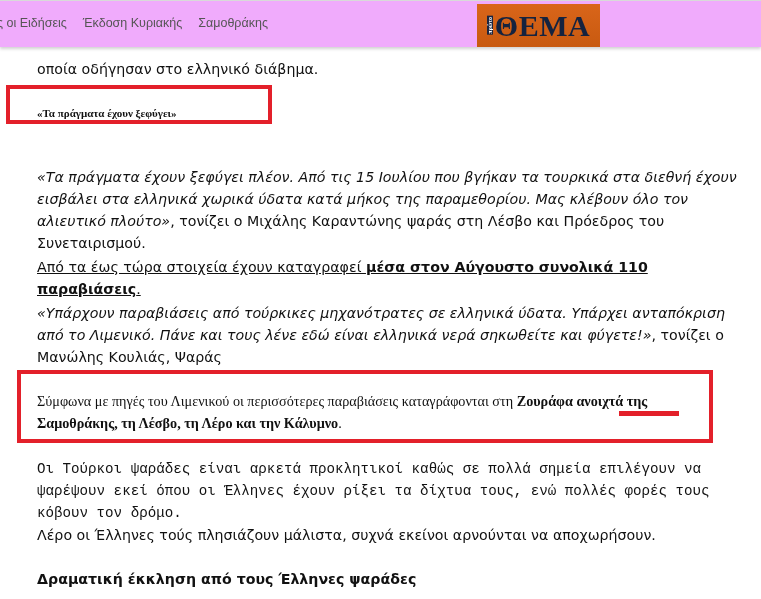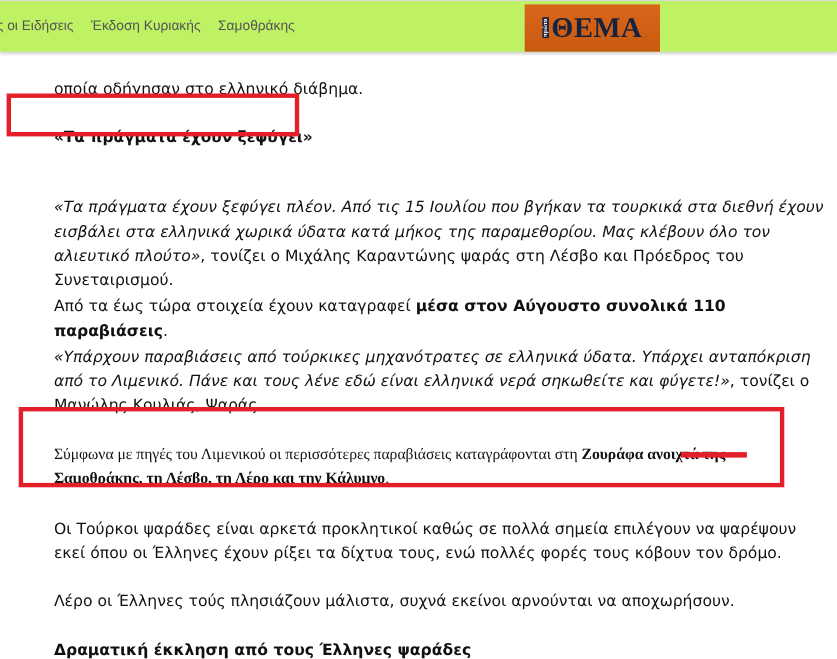--- a/index.html
+++ b/index.html
@@ -3,41 +3,41 @@
 <meta charset="utf-8">
 <style>
   html, body { margin: 0; padding: 0; }
   body {
     width: 761px; height: 599px; overflow: hidden; position: relative;
     background: #ffffff; color: #111;
     font-family: "DejaVu Sans", sans-serif;
   }
   .topbar {
     position: absolute; left: 0; top: 0; width: 761px; height: 46px;
-    background: #bef264; border-top: 1px solid #d9d9d9;
+    background: #f0abfc; border-top: 1px solid #d9d9d9;
     box-shadow: 0 2px 3px rgba(0,0,0,0.18); z-index: 5;
   }
   .nav { position: absolute; left: -3px; top: 15px; display: flex; gap: 16px;
     font-family: "Liberation Sans", sans-serif; font-size: 12.5px; color: #555; }
   .nav span { white-space: nowrap; cursor: pointer; }
   .logo {
     position: absolute; left: 477px; top: 3px; width: 123px; height: 43px;
     background: linear-gradient(#d9651a, #c85a10);
     display: flex; align-items: center; justify-content: center;
   }
   .logo .proto { writing-mode: vertical-rl; transform: rotate(180deg);
     font-family: "Liberation Serif", serif; font-size: 6px; color: #fff;
     background: #1b2540; padding: 1px 0; margin-right: 2px; font-weight: bold; }
   .logo .brand { font-family: "Liberation Serif", serif; font-weight: bold;
-    font-size: 26px; color: #15233f; letter-spacing: 0.5px; }
+    font-size: 30px; color: #15233f; letter-spacing: 0.5px; }
   .content {
     position: absolute; left: 33px; top: 46px; width: 700px;
     font-size: 14.2px; line-height: 22px; color: #111;
   }
-  .p { position: absolute; left: 0; width: 700px; margin: 16px; }
+  .p { position: absolute; left: 0; width: 700px; margin: 4px; }
   .h { font-weight: bold; }
   .i { font-style: italic; }
   b { font-weight: bold; }
   .redbox { position: absolute; border: 4px solid #e3202a; box-sizing: border-box; }
   .underline { position: absolute; background: #e3202a; }
 </style>
 </head>
 <body>
 
 <div class="topbar">
@@ -48,40 +48,40 @@
   </div>
   <div class="logo">
     <span class="proto">πρώτο</span>
     <span class="brand">ΘΕΜΑ</span>
   </div>
 </div>
 
 <div class="content">
   <p class="p" style="top:8px;">οποία οδήγησαν στο ελληνικό διάβημα.</p>
 
-  <p class="p h" style="top:52px; font-size:14px;">«Τα πράγματα έχουν ξεφύγει»</p>
+  <p class="p h" style="top:52px; font-size:11px;font-family:Liberation Serif, serif;">«Τα πράγματα έχουν ξεφύγει»</p>
 
   <p class="p" style="top:116px;">
     <span class="i">«Τα πράγματα έχουν ξεφύγει πλέον. Από τις 15 Ιουλίου που βγήκαν τα τουρκικά στα διεθνή έχουν εισβάλει στα ελληνικά χωρικά ύδατα κατά μήκος της παραμεθορίου. Μας κλέβουν όλο τον αλιευτικό πλούτο»</span><span>, τονίζει ο Μιχάλης Καραντώνης ψαράς στη Λέσβο και Πρόεδρος του Συνεταιρισμού.</span>
   </p>
 
-  <p class="p" style="top:206px;">
+  <p class="p" style="top:206px;text-decoration:underline;">
     <span>Από τα έως τώρα στοιχεία έχουν καταγραφεί </span><b>μέσα στον Αύγουστο συνολικά 110 παραβιάσεις</b><span>.</span>
   </p>
 
   <p class="p" style="top:252px;">
     <span class="i">«Υπάρχουν παραβιάσεις από τούρκικες μηχανότρατες σε ελληνικά ύδατα. Υπάρχει ανταπόκριση από το Λιμενικό. Πάνε και τους λένε εδώ είναι ελληνικά νερά σηκωθείτε και φύγετε!»</span><span>, τονίζει ο Μανώλης Κουλιάς, Ψαράς</span>
   </p>
 
   <p class="p" style="top:340px; width:660px;font-family:Liberation Serif, serif;">
     <span>Σύμφωνα με πηγές του Λιμενικού οι περισσότερες παραβιάσεις καταγράφονται στη </span><b>Ζουράφα</b>
     <b>ανοιχτά της Σαμοθράκης, τη Λέσβο, τη Λέρο και την Κάλυμνο</b><span>.</span>
   </p>
 
-  <p class="p" style="top:408px;">Οι Τούρκοι ψαράδες είναι αρκετά προκλητικοί καθώς σε πολλά σημεία επιλέγουν να ψαρέψουν εκεί όπου οι Έλληνες έχουν ρίξει τα δίχτυα τους, ενώ πολλές φορές τους κόβουν τον δρόμο.</p>
+  <p class="p" style="top:408px;font-family:Liberation Mono, monospace;">Οι Τούρκοι ψαράδες είναι αρκετά προκλητικοί καθώς σε πολλά σημεία επιλέγουν να ψαρέψουν εκεί όπου οι Έλληνες έχουν ρίξει τα δίχτυα τους, ενώ πολλές φορές τους κόβουν τον δρόμο.</p>
 
   <p class="p" style="top:474px;">Λέρο οι Έλληνες τούς πλησιάζουν μάλιστα, συχνά εκείνοι αρνούνται να αποχωρήσουν.</p>
 
   <p class="p h" style="top:518px;">Δραματική έκκληση από τους Έλληνες ψαράδες</p>
 </div>
 
 <div class="redbox" style="left:6px; top:85px; width:266px; height:39px;"></div>
 <div class="redbox" style="left:17px; top:370px; width:696px; height:73px;"></div>
 <div class="underline" style="left:619px; top:411px; width:60px; height:5px;"></div>
 

